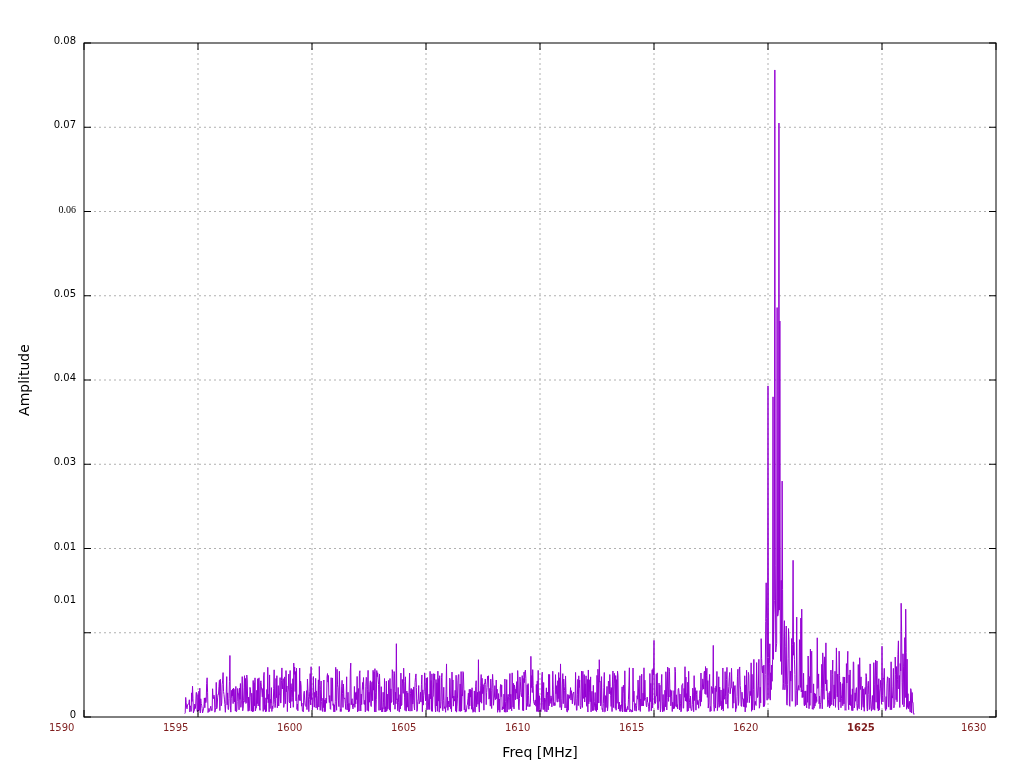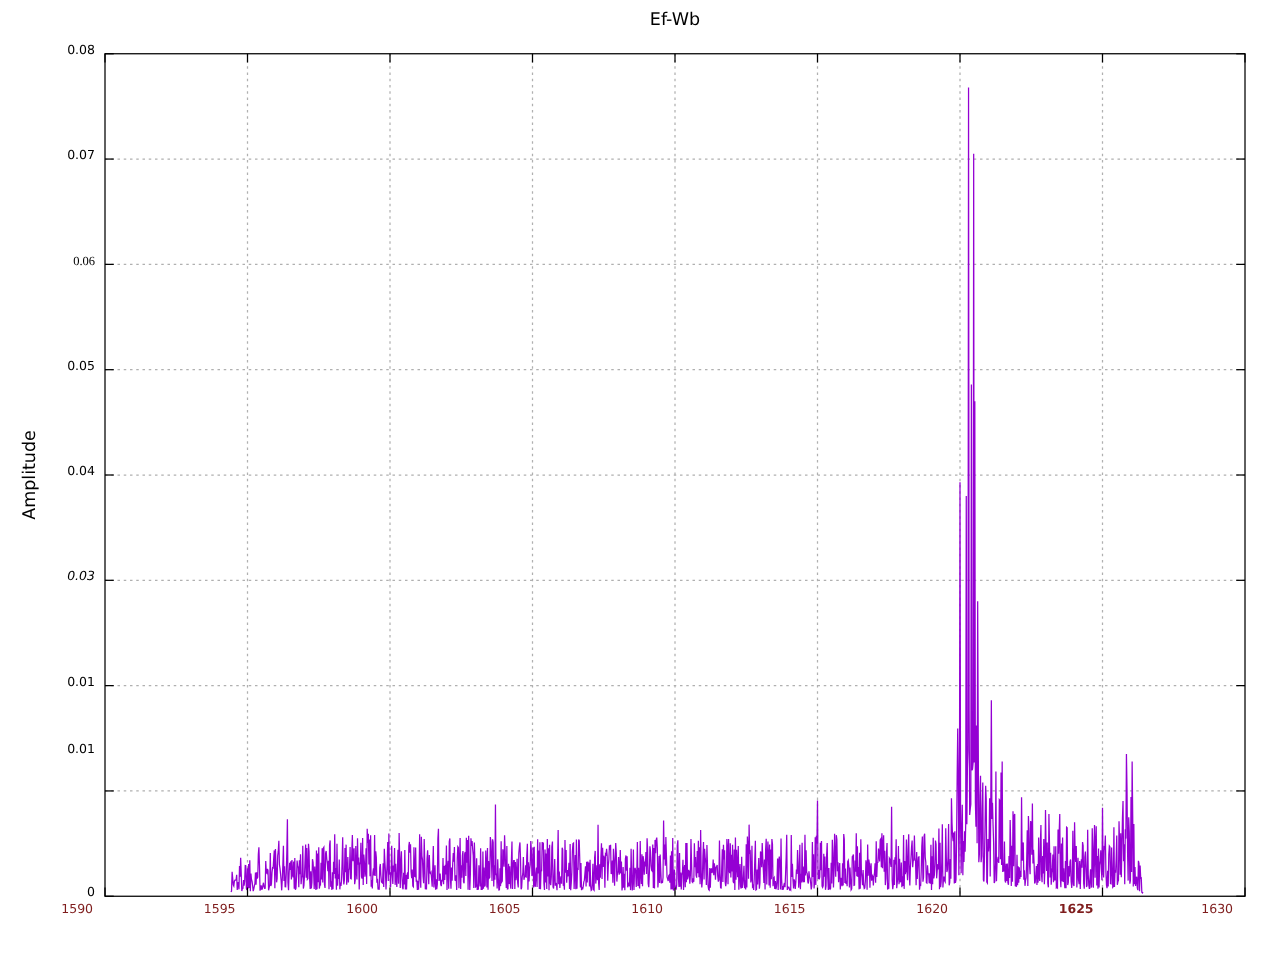--- a/index.html
+++ b/index.html
@@ -116,33 +116,33 @@
       <line x1="996" y1="380" x2="989" y2="380" stroke="#000000" stroke-width="1"></line>
       <line x1="84" y1="295.75" x2="91" y2="295.75" stroke="#000000" stroke-width="1"></line>
       <line x1="996" y1="295.75" x2="989" y2="295.75" stroke="#000000" stroke-width="1"></line>
       <line x1="84" y1="211.5" x2="91" y2="211.5" stroke="#000000" stroke-width="1"></line>
       <line x1="996" y1="211.5" x2="989" y2="211.5" stroke="#000000" stroke-width="1"></line>
       <line x1="84" y1="127.24999999999989" x2="91" y2="127.24999999999989" stroke="#000000" stroke-width="1"></line>
       <line x1="996" y1="127.24999999999989" x2="989" y2="127.24999999999989" stroke="#000000" stroke-width="1"></line>
       <line x1="84" y1="43" x2="91" y2="43" stroke="#000000" stroke-width="1"></line>
       <line x1="996" y1="43" x2="989" y2="43" stroke="#000000" stroke-width="1"></line>
     </svg>
-  <div class="chart-title">Ef-Wb</div>
+  <div class="x-axis-title">Freq [MHz]</div>
   <div class="y-axis-title">Amplitude</div>
 <div class="x-tick-label" style="left: 49px;">1590</div>
     <div class="x-tick-label" style="left: 163px;">1595</div>
     <div class="x-tick-label" style="left: 277px;">1600</div>
     <div class="x-tick-label" style="left: 391px;">1605</div>
     <div class="x-tick-label" style="left: 505px;">1610</div>
     <div class="x-tick-label" style="left: 619px;">1615</div>
     <div class="x-tick-label" style="left: 733px;">1620</div>
     <div class="x-tick-label" style="left: 847px; font-weight: bold;">1625</div>
     <div class="x-tick-label" style="left: 961px;">1630</div>
     <div class="y-tick-label" style="left: 12px; top: 709px;">0</div>
     <div class="y-tick-label" style="left: 12px; top: 594px; text-align: right;">0.01</div>
     <div class="y-tick-label" style="left: 12px; top: 540.5px;">0.01</div>
-    <div class="y-tick-label" style="left: 12px; top: 456.25px; font-style: italic;">0.03</div>
+    <div class="y-tick-label" style="left: 12px; top: 456.25px;">0.03</div>
     <div class="y-tick-label" style="left: 12px; top: 372px;">0.04</div>
     <div class="y-tick-label" style="left: 12px; top: 287.75px;">0.05</div>
     <div class="y-tick-label" style="left: 12px; top: 203.5px; font-family: Liberation Serif, serif;">0.06</div>
     <div class="y-tick-label" style="left: 12px; top: 119.25px;">0.07</div>
     <div class="y-tick-label" style="left: 12px; top: 35px;">0.08</div>
   </div>
 
 </body></html>

